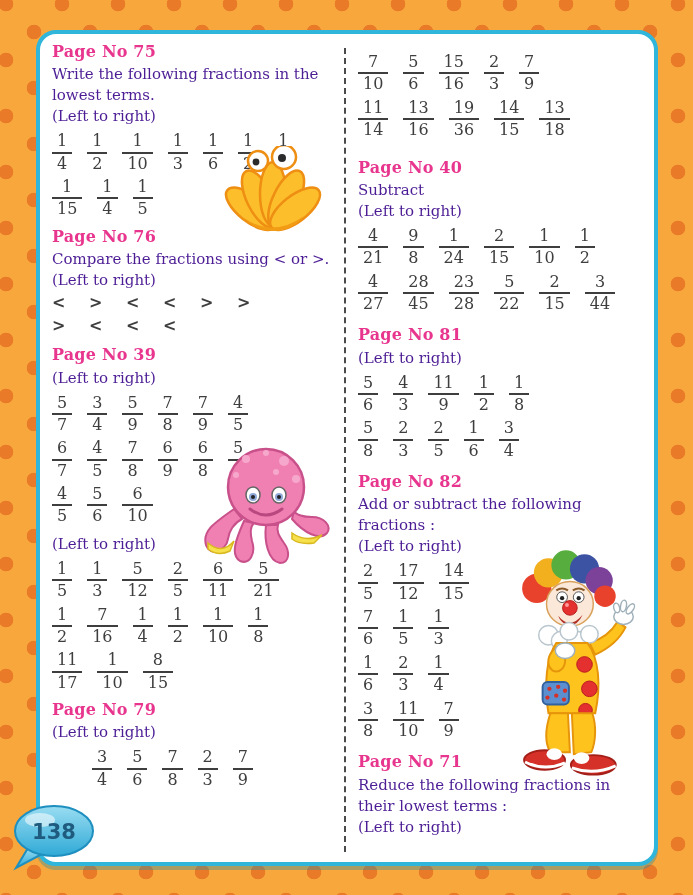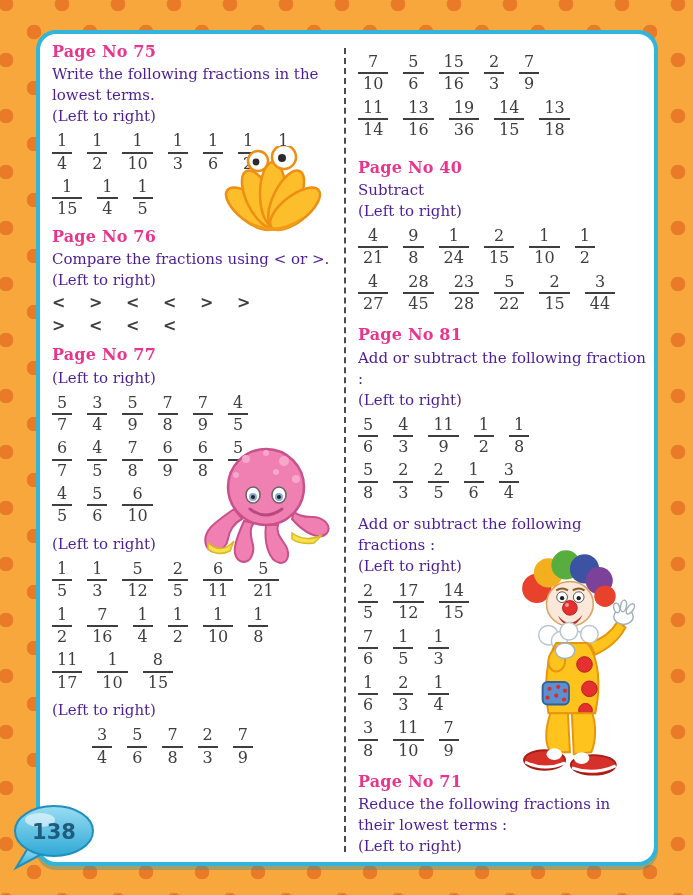--- a/index.html
+++ b/index.html
@@ -78,39 +78,40 @@
         <h2 class="sec-title">Page No 76</h2>
         <p class="desc">Compare the fractions using &lt; or &gt;.</p>
         <p class="desc">(Left to right)</p>
         <div>
             <div class="sym-row"><span class="sym">&lt;</span><span class="sym">&gt;</span><span class="sym">&lt;</span><span class="sym">&lt;</span><span class="sym">&gt;</span><span class="sym">&gt;</span></div>
             <div class="sym-row"><span class="sym">&gt;</span><span class="sym">&lt;</span><span class="sym">&lt;</span><span class="sym">&lt;</span></div>
           </div>
       </section>
 
       <section>
-        <h2 class="sec-title">Page No 77</h2>
+        <h2 class="sec-title">Page No 39</h2>
         <p class="desc">(Left to right)</p>
         <div class="frac-rows">
             <div class="frac-row"><span class="frac"><span class="num">5</span><span class="den">7</span></span><span class="frac"><span class="num">3</span><span class="den">4</span></span><span class="frac"><span class="num">5</span><span class="den">9</span></span><span class="frac"><span class="num">7</span><span class="den">8</span></span><span class="frac"><span class="num">7</span><span class="den">9</span></span><span class="frac"><span class="num">4</span><span class="den">5</span></span></div>
             <div class="frac-row"><span class="frac"><span class="num">6</span><span class="den">7</span></span><span class="frac"><span class="num">4</span><span class="den">5</span></span><span class="frac"><span class="num">7</span><span class="den">8</span></span><span class="frac"><span class="num">6</span><span class="den">9</span></span><span class="frac"><span class="num">6</span><span class="den">8</span></span><span class="frac"><span class="num">5</span><span class="den">7</span></span></div>
             <div class="frac-row"><span class="frac"><span class="num">4</span><span class="den">5</span></span><span class="frac"><span class="num">5</span><span class="den">6</span></span><span class="frac"><span class="num">6</span><span class="den">10</span></span></div>
           </div>
       </section>
 
       <section>
         <p class="desc">(Left to right)</p>
         <div class="frac-rows">
             <div class="frac-row"><span class="frac"><span class="num">1</span><span class="den">5</span></span><span class="frac"><span class="num">1</span><span class="den">3</span></span><span class="frac"><span class="num">5</span><span class="den">12</span></span><span class="frac"><span class="num">2</span><span class="den">5</span></span><span class="frac"><span class="num">6</span><span class="den">11</span></span><span class="frac"><span class="num">5</span><span class="den">21</span></span></div>
             <div class="frac-row"><span class="frac"><span class="num">1</span><span class="den">2</span></span><span class="frac"><span class="num">7</span><span class="den">16</span></span><span class="frac"><span class="num">1</span><span class="den">4</span></span><span class="frac"><span class="num">1</span><span class="den">2</span></span><span class="frac"><span class="num">1</span><span class="den">10</span></span><span class="frac"><span class="num">1</span><span class="den">8</span></span></div>
             <div class="frac-row"><span class="frac"><span class="num">11</span><span class="den">17</span></span><span class="frac"><span class="num">1</span><span class="den">10</span></span><span class="frac"><span class="num">8</span><span class="den">15</span></span></div>
           </div>
       </section>
 
       <section>
+        <h2 class="sec-title">Page No 79</h2>
         <p class="desc">(Left to right)</p>
         <div class="frac-rows indent">
             <div class="frac-row"><span class="frac"><span class="num">3</span><span class="den">4</span></span><span class="frac"><span class="num">5</span><span class="den">6</span></span><span class="frac"><span class="num">7</span><span class="den">8</span></span><span class="frac"><span class="num">2</span><span class="den">3</span></span><span class="frac"><span class="num">7</span><span class="den">9</span></span></div>
           </div>
       </section>
 
       <svg class="illus seashell" viewBox="0 0 110 92">
         <g stroke="#EE8E12" stroke-width="2.5" fill="#FDBE2C">
           <ellipse cx="55" cy="52" rx="13" ry="30" transform="rotate(-52 55 80)"></ellipse>
           <ellipse cx="55" cy="50" rx="13" ry="31" transform="rotate(-26 55 80)"></ellipse>
@@ -167,29 +168,29 @@
         <p class="desc">Subtract</p>
         <p class="desc">(Left to right)</p>
         <div class="frac-rows">
             <div class="frac-row"><span class="frac"><span class="num">4</span><span class="den">21</span></span><span class="frac"><span class="num">9</span><span class="den">8</span></span><span class="frac"><span class="num">1</span><span class="den">24</span></span><span class="frac"><span class="num">2</span><span class="den">15</span></span><span class="frac"><span class="num">1</span><span class="den">10</span></span><span class="frac"><span class="num">1</span><span class="den">2</span></span></div>
             <div class="frac-row"><span class="frac"><span class="num">4</span><span class="den">27</span></span><span class="frac"><span class="num">28</span><span class="den">45</span></span><span class="frac"><span class="num">23</span><span class="den">28</span></span><span class="frac"><span class="num">5</span><span class="den">22</span></span><span class="frac"><span class="num">2</span><span class="den">15</span></span><span class="frac"><span class="num">3</span><span class="den">44</span></span></div>
           </div>
       </section>
 
       <section>
         <h2 class="sec-title">Page No 81</h2>
-        <p class="desc">Add or subtract the following fraction :</p>
         <p class="desc">(Left to right)</p>
         <div class="frac-rows">
             <div class="frac-row"><span class="frac"><span class="num">5</span><span class="den">6</span></span><span class="frac"><span class="num">4</span><span class="den">3</span></span><span class="frac"><span class="num">11</span><span class="den">9</span></span><span class="frac"><span class="num">1</span><span class="den">2</span></span><span class="frac"><span class="num">1</span><span class="den">8</span></span></div>
             <div class="frac-row"><span class="frac"><span class="num">5</span><span class="den">8</span></span><span class="frac"><span class="num">2</span><span class="den">3</span></span><span class="frac"><span class="num">2</span><span class="den">5</span></span><span class="frac"><span class="num">1</span><span class="den">6</span></span><span class="frac"><span class="num">3</span><span class="den">4</span></span></div>
           </div>
       </section>
 
       <section>
+        <h2 class="sec-title">Page No 82</h2>
         <p class="desc">Add or subtract the following fractions :</p>
         <p class="desc">(Left to right)</p>
         <div class="frac-rows">
             <div class="frac-row"><span class="frac"><span class="num">2</span><span class="den">5</span></span><span class="frac"><span class="num">17</span><span class="den">12</span></span><span class="frac"><span class="num">14</span><span class="den">15</span></span></div>
             <div class="frac-row"><span class="frac"><span class="num">7</span><span class="den">6</span></span><span class="frac"><span class="num">1</span><span class="den">5</span></span><span class="frac"><span class="num">1</span><span class="den">3</span></span></div>
             <div class="frac-row"><span class="frac"><span class="num">1</span><span class="den">6</span></span><span class="frac"><span class="num">2</span><span class="den">3</span></span><span class="frac"><span class="num">1</span><span class="den">4</span></span></div>
             <div class="frac-row"><span class="frac"><span class="num">3</span><span class="den">8</span></span><span class="frac"><span class="num">11</span><span class="den">10</span></span><span class="frac"><span class="num">7</span><span class="den">9</span></span></div>
           </div>
       </section>
 

